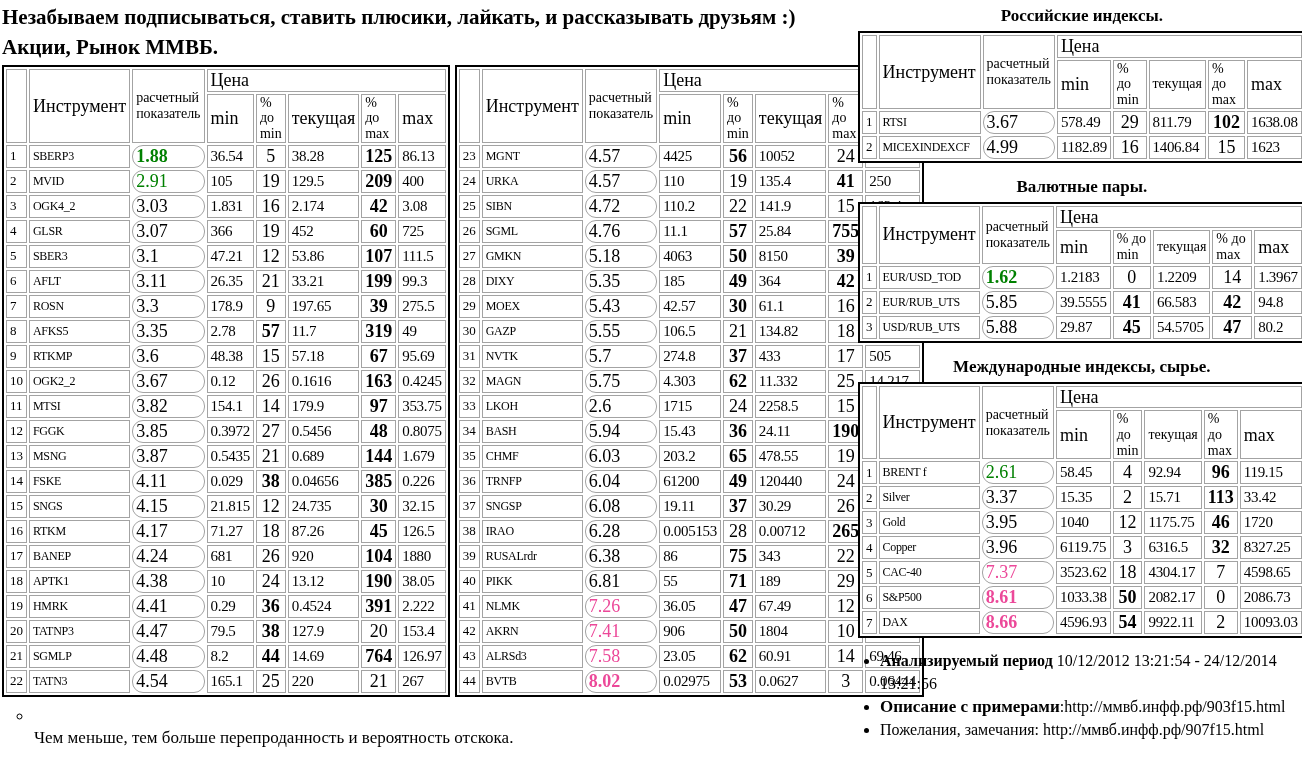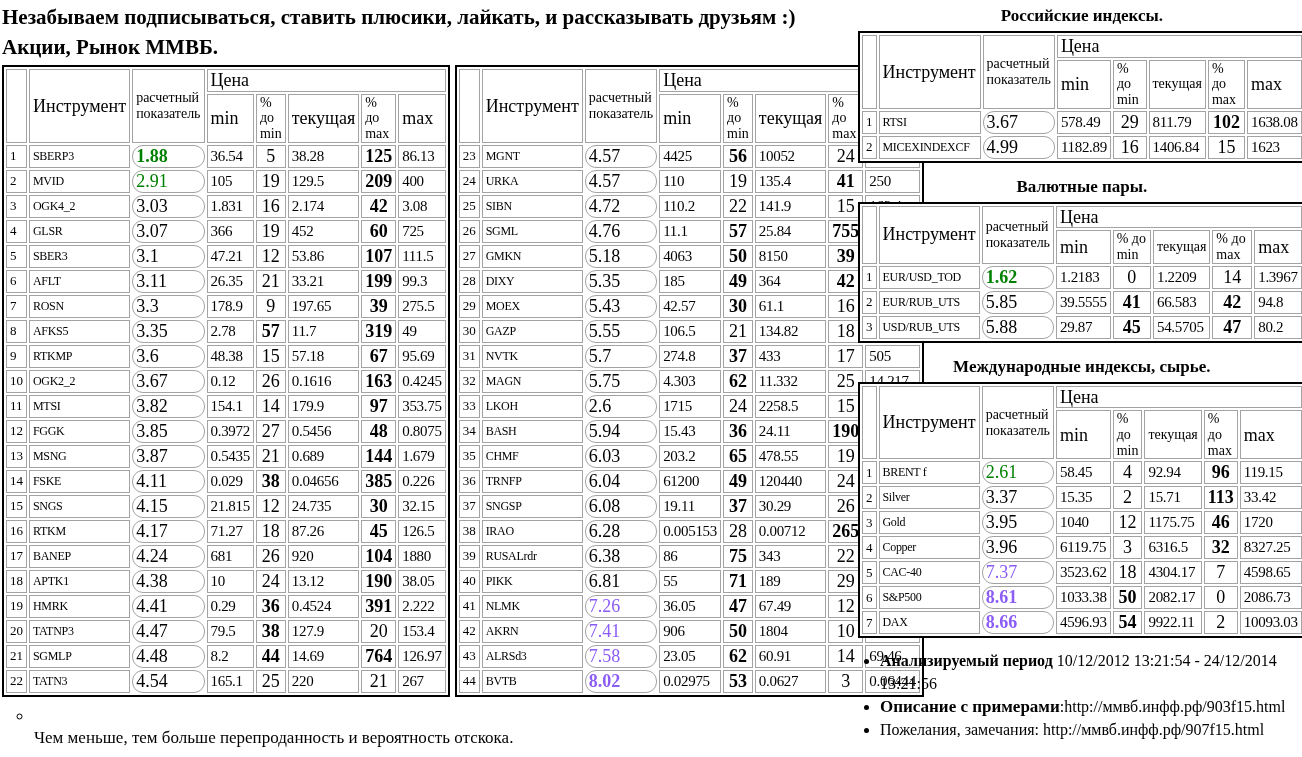--- a/index.html
+++ b/index.html
@@ -25,21 +25,21 @@
   .h-big   { font-size:18px; line-height:1.15; }
   .h-small { font-size:14px; line-height:1.12; }
   .h-center{ text-align:center; }
   .c-num  { font-size:13px; padding:0 1px; }
   .c-name { font-size:12px; white-space:nowrap; letter-spacing:-0.3px; }
   .c-ind  { font-size:18px; white-space:nowrap;border-radius:11px; }
   .c-val  { font-size:15px; white-space:nowrap; letter-spacing:-0.3px; }
   .c-pct  { font-size:18px; text-align:center; }
   .bold  { font-weight:bold; }
   .green { color:#008000; }
-  .red   { color:#8b5cf6; }
+  .red   { color:#ec4899; }
 
   .right-col table.grid { margin:0 auto; }
 
   .notes-left { margin-top:9px; font-size:17px; line-height:1.25; }
   .notes-left ul { list-style-type:circle; margin:2px 0 0 12px; padding-left:20px; }
   .notes-right-top { margin-top:12px; font-size:16px; line-height:1.4; padding-left:4px; }
   .notes-right-top ul { list-style-type:disc; margin:0; padding-left:18px; }
   .notes-right-top .big-bold { font-size:17px;text-align:right; }
   .notes-right-bottom { margin-top:16px; font-size:17px; line-height:1.3; }
   .notes-right-bottom ul { list-style-type:disc; margin:0; padding-left:22px; }

